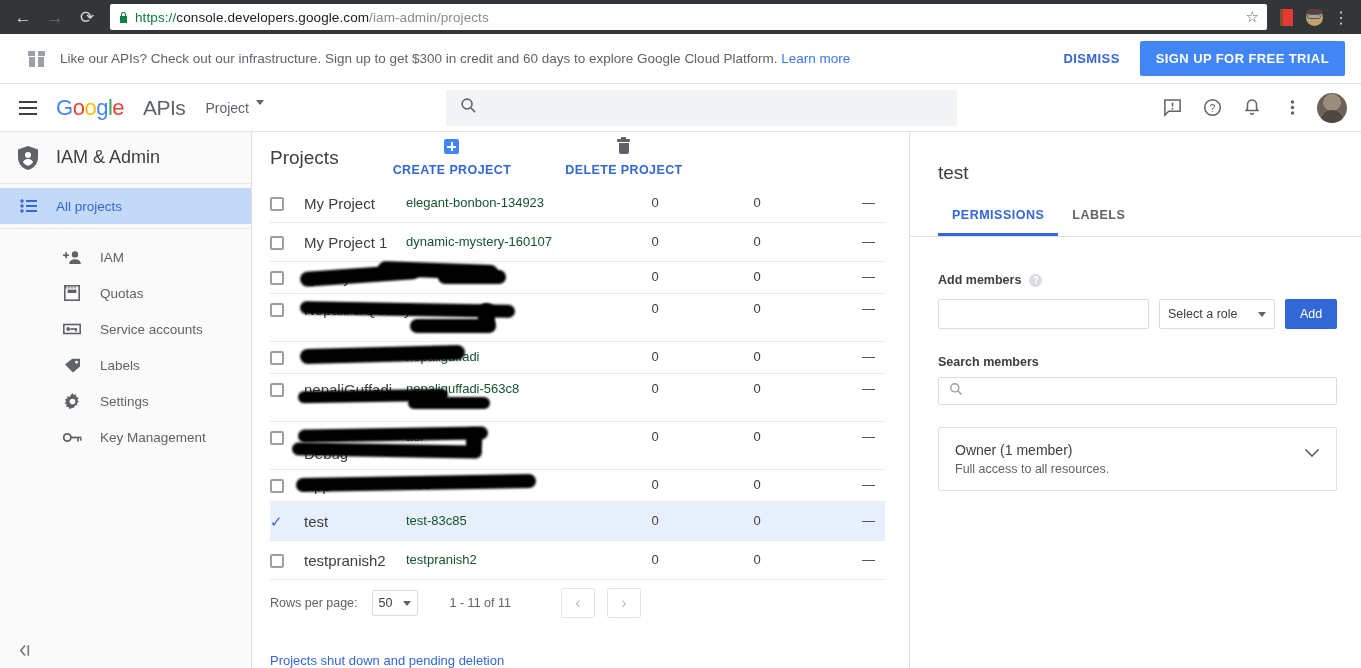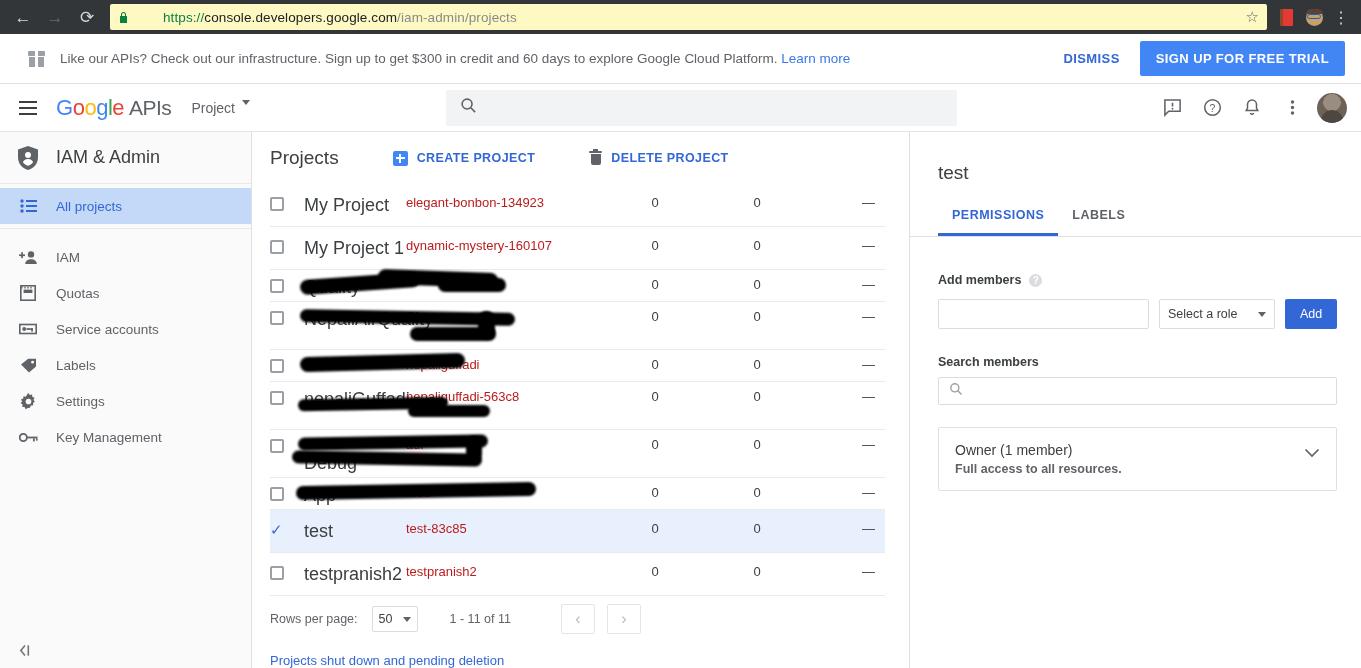--- a/index.html
+++ b/index.html
@@ -13,24 +13,23 @@
   .browser-bar {
     height: 34px; background: #323639;
     display: flex; align-items: center; padding: 0 8px; gap: 2px;
   }
   .nav-btn {
     width: 30px; height: 28px; display: flex; align-items: center; justify-content: center;
     color: #d6d6d6; font-size: 17px; line-height: 1;
   }
   .nav-btn.disabled { color: #6a6d6f; }
   .omnibox {
-    flex: 1; height: 26px; background: #fef9c3; border-radius: 2px;
+    flex: 1; height: 26px; background: #ffffff; border-radius: 2px;
     display: flex; align-items: center; padding: 0 8px; margin-left: 6px; margin-right: 4px;
     position: relative;
-    gap: 28px;
   }
   .lock { color: #0b8043; font-size: 11px; margin-right: 6px; display:flex; align-items:center;}
   .url { font-size: 13.5px; color: #202124; white-space: nowrap; letter-spacing: .1px;}
   .url .u-scheme { color: #0b8043; }
   .url .u-host { color: #202124; }
   .url .u-path { color: #8a8a8a; }
   .star { margin-left: auto; color: #5f6368; font-size: 15px; }
   .ext-icon { width: 26px; height: 26px; display:flex; align-items:center; justify-content:center;}
   .ext-book { width: 13px; height: 17px; background: linear-gradient(90deg,#8b4a2b 0 3px,#e53935 3px 100%); border-radius: 1px;}
   .ext-face { width: 17px; height: 17px; border-radius: 50%; background:#c8a06a; position:relative;}
@@ -63,21 +62,21 @@
   
   .gheader {
     height: 48px; background: #fff; border-bottom: 1px solid #e5e5e5;
     display: flex; align-items: center; position: relative;
   }
   .hamburger { width: 56px; display: flex; flex-direction: column; align-items: center; gap: 4px; }
   .hamburger span { width: 18px; height: 2px; background: #3c4043; display: block; }
   .glogo { font-size: 22px; letter-spacing: -.5px; }
   .glogo .b { color:#4285f4 } .glogo .r { color:#ea4335 } .glogo .y { color:#fbbc05 }
   .glogo .g { color:#34a853 }
-  .glogo .apis { color:#5f6368; margin-left: 5px; font-size: 21px;}
+  .glogo .apis { color:#5f6368; margin-left: 19px; font-size: 21px;}
   .project-sel { margin-left: 20px; font-size: 14px; color: #5f6368; display:flex; align-items:flex-start; gap:7px;}
   .caret-down { width:0;height:0;border-left:4px solid transparent;border-right:4px solid transparent;border-top:5px solid #5f6368;}
   .gsearch {
     position: absolute; left: 446px; width: 511px; height: 36px; background: #f1f3f4;
     border-radius: 2px; display: flex; align-items: center; padding: 0 14px;
   }
   .gsearch input { border:0; background: transparent; outline:none; font-size: 14px; width: 100%; margin-left: 12px; color:#202124;}
   .header-icons { margin-left: auto; display: flex; align-items: center; gap: 10px; padding-right: 14px;}
   .hicon { width: 30px; height: 30px; display:flex; align-items:center; justify-content:center; color:#5f6368;}
   .avatar {
@@ -96,46 +95,46 @@
   .side-title-text { font-size: 18px; color: #3c4043; }
   .shield { width: 24px; height: 26px; }
   .side-item {
     height: 36px; display: flex; align-items: center; gap: 18px; padding-left: 18px;
     font-size: 13.5px; color: #5f6368;
   }
   .side-item .sicon { width: 20px; display:flex; justify-content:center; color:#5f6368;}
   .side-item.active { background: #c3d9f7; color: #3367d6; }
   .side-item.active .sicon { color:#3367d6; }
   .side-group { border-bottom: 1px solid #e8e8e8; padding: 4px 0;}
-  .side-group.nb { border-bottom: 0; }
+  .side-group.nb { border-bottom: 0; padding-left: 44px; }
   .collapse-btn { position: absolute; bottom: 8px; left: 18px; color:#70757a; font-size:13px;}
 
   
   .main { flex: 1; display: flex; min-width: 0; }
   .projects-col { flex: 1; display: flex; flex-direction: column; min-width: 0; position: relative; }
   .proj-toolbar { height: 52px; display: flex; align-items: center; padding-left: 18px; gap: 12px; }
   .proj-title { font-size: 19px; color: #3c4043; }
-  .tb-action { display:flex; align-items:center; gap:9px; font-size: 12.5px; font-weight:700; color:#3367d6; letter-spacing:.4px; margin-left: 38px;}
+  .tb-action { display:flex; align-items:center; gap:9px; font-size: 12.5px; font-weight:700; color:#3367d6; letter-spacing:.4px; margin-left: 38px; flex-direction: column;}
   .plus-sq { width:15px;height:15px;background:#4285f4;border-radius:2px;position:relative;}
   .plus-sq:before{content:"";position:absolute;left:3px;top:6.5px;width:9px;height:2px;background:#fff;}
   .plus-sq:after{content:"";position:absolute;left:6.5px;top:3px;width:2px;height:9px;background:#fff;}
   .trash { width:13px;height:15px;position:relative;}
   .trash-lid{position:absolute;top:0;left:0;width:13px;height:2.5px;background:#5f6368;border-radius:1px;}
   .trash-lid:before{content:"";position:absolute;left:4px;top:-1.6px;width:5px;height:1.6px;background:#5f6368;}
   .trash-body{position:absolute;top:3.5px;left:1.5px;width:10px;height:11px;background:#5f6368;border-radius:0 0 2px 2px;}
 
   
   .table-area { flex:1; padding-left: 18px; padding-right: 24px; overflow: hidden; }
   .prow { display: flex; align-items: flex-start; border-bottom: 1px solid #e8eaed; position: relative; }
   .prow.sel { background: #e8f0fe; }
   .cb { width: 34px; padding-top: 13px; flex: none; }
   .cbox { width: 14px; height: 14px; border: 2px solid #9aa0a6; border-radius: 2px; }
   .cbox.checked { border:0; width:18px;height:16px; color:#3367d6; font-size:15px; line-height:14px;}
-  .c-name { width: 102px; flex:none; font-size: 18px; color: #3c4043; padding: 11px 0 10px; }
-  .c-id { width: 198px; flex:none; font-size: 13px; color: #b91c1c; padding: 11px 0 10px; line-height: 16px;}
+  .c-name { width: 102px; flex:none; font-size: 15px; color: #3c4043; padding: 11px 0 10px; }
+  .c-id { width: 198px; flex:none; font-size: 13px; color: #14532d; padding: 11px 0 10px; line-height: 16px;}
   .c-num { width: 102px; flex:none; font-size: 13px; color: #3c4043; text-align: center; padding: 11px 0 10px; }
   .c-dash { flex:1; font-size: 13px; color: #3c4043; text-align: right; padding: 11px 10px 10px 0; }
   .redact { position: absolute; background: #000; border-radius: 14px; filter: blur(1.2px); }
 
   
   .pager { height: 46px; display: flex; align-items: center; justify-content: flex-start; padding-right: 34px; gap: 0; font-size: 12.5px; color:#5f6368; }
   .rpp-label { margin-right: 14px; }
   .rpp-select { border:1px solid #dadce0; border-radius:2px; height:26px; width:46px; display:flex; align-items:center; justify-content:space-between; padding:0 6px; font-size:12.5px; color:#3c4043; }
   .range { margin: 0 38px 0 32px; }
   .pg-btn { width:34px;height:30px;border:1px solid #e4e4e4;border-radius:2px;display:flex;align-items:center;justify-content:center;color:#bdbdbd;font-size:16px;margin-left:12px;}
@@ -154,21 +153,21 @@
   .member-input { flex:1; height: 30px; border: 1px solid #dadce0; border-radius: 2px; }
   .role-select { width: 116px; height: 30px; border:1px solid #dadce0;border-radius:2px;display:flex;align-items:center;justify-content:space-between;padding:0 8px;font-size:12.5px;color:#3c4043;}
   .add-btn { width: 52px; height: 30px; background:#3367d6;color:#fff;font-size:12.5px;display:flex;align-items:center;justify-content:center;border-radius:2px;}
   .search-label { font-size: 12.5px; font-weight:700; color:#3c4043; margin-top: 26px; }
   .search-members { height: 28px; border:1px solid #dadce0;border-radius:2px;display:flex;align-items:center;gap:10px;padding:0 10px;margin-top:8px;}
   .search-members input{border:0;outline:none;font-size:12.5px;width:100%;color:#3c4043;}
   .search-members input::placeholder{color:#9aa0a6;}
   .role-card { margin-top: 22px; border:1px solid #e0e0e0; border-radius:2px; padding: 14px 16px; display:flex; align-items:flex-start;}
   .role-card-main { flex:1; }
   .role-card-title { font-size: 14px; color:#3c4043; }
-  .role-card-sub { font-size: 12.5px; color:#5f6368; margin-top: 4px; font-weight: bold; }
+  .role-card-sub { font-size: 12.5px; color:#5f6368; margin-top: 4px; }
   .chev { color:#5f6368; font-size:15px; margin-top:2px;}
 </style>
 </head>
 <body>
 
 <div class="browser-bar">
   <div class="nav-btn">←</div>
   <div class="nav-btn disabled">→</div>
   <div class="nav-btn">⟳</div>
   <div class="omnibox">

